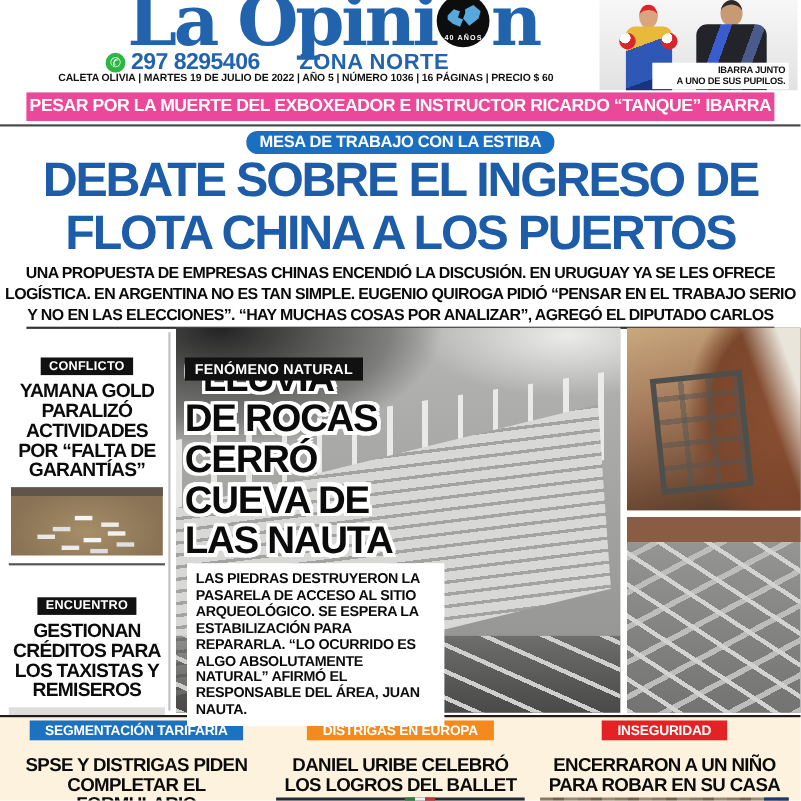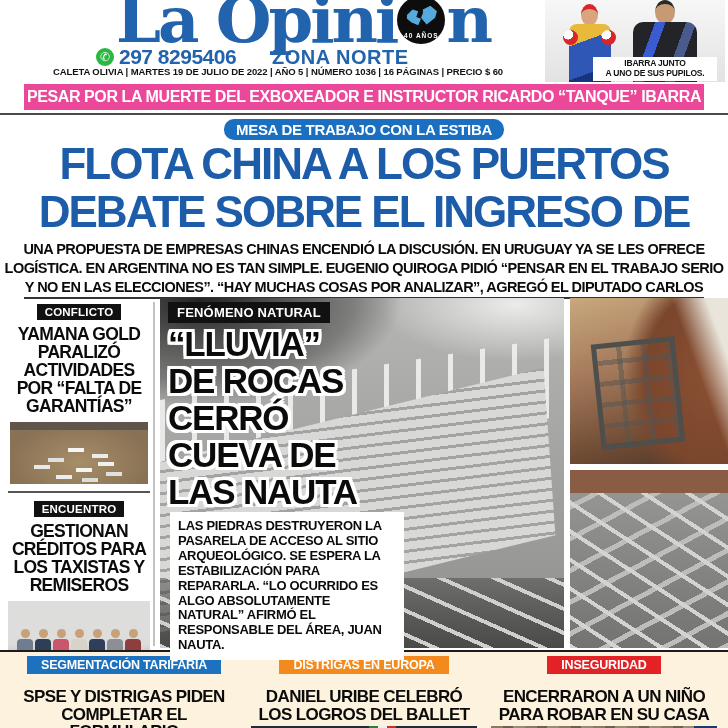--- a/index.html
+++ b/index.html
@@ -32,40 +32,40 @@
         background:linear-gradient(160deg,#e9b93c 0 30%,#2f57b5 30% 75%,#17357e 75%);}
   .kid .glove{position:absolute;width:15px;height:15px;border-radius:50%;
         background:radial-gradient(circle at 35% 30%,#fff 0 34%,#d8262b 36%);}
   .kid .glove.l{left:-4px;top:26px;} .kid .glove.r{left:34px;top:26px;}
   .man{position:absolute;left:86px;top:0;width:70px;height:82px;}
   .man .head{position:absolute;left:24px;top:0;width:20px;height:20px;border-radius:50%;
         background:#c89a74;border-top:4px solid #2a2a2a;}
   .man .body{position:absolute;left:2px;top:22px;width:64px;height:60px;border-radius:10px 10px 0 0;
         background:linear-gradient(110deg,#23242a 0 26%,#3b5bd0 26% 38%,#23242a 38% 62%,#4a5a8c 62% 74%,#23242a 74%);}
   .ibarra-caption{position:absolute;right:8px;bottom:1px;width:118px;background:#fff;padding:2px 3px;
-        text-align:center;font-size:8.5px;font-weight:bold;line-height:1.15;letter-spacing:-0.2px;z-index:3;}
+        text-align:right;font-size:8.5px;font-weight:bold;line-height:1.15;letter-spacing:-0.2px;z-index:3;}
 
   
   .banner-green{position:absolute;left:24px;right:24px;top:84px;height:26px;background:#ec4899;
         color:#fff;font-weight:bold;font-size:16px;line-height:26px;text-align:center;letter-spacing:-0.4px;}
   .rule-top{position:absolute;left:0;right:0;top:113px;height:2px;background:#4a4a4a;}
   .kicker{position:absolute;left:50%;top:119px;transform:translateX(-50%);background:#1b6fc0;color:#fff;
         font-weight:bold;font-size:15px;padding:2px 12px;letter-spacing:-0.3px;white-space:nowrap;border-radius:10px;}
 
   
   .headline{position:absolute;left:0;right:0;top:140px;text-align:center;color:#1d5ca9;
         font-weight:bold;font-size:44px;line-height:48px;letter-spacing:-2px;}
   .deck{position:absolute;left:4px;right:4px;top:240px;text-align:center;font-weight:bold;
         font-size:14.5px;line-height:19px;letter-spacing:-0.55px;color:#0b0b0b;}
   .rule-deck{position:absolute;left:24px;right:24px;top:297px;height:1.5px;background:#333;}
 
   
   .left-col{position:absolute;left:8px;top:302px;width:142px;text-align:center;}
   .tag{display:inline-block;background:#111;color:#fff;font-weight:bold;font-size:11.5px;
-        padding:2px 8px;letter-spacing:0.2px;}
+        padding:2px 8px;letter-spacing:0.2px;margin-top:23px;}
   .left-col .story-headline{font-weight:bold;font-size:17.5px;line-height:18px;letter-spacing:-0.7px;
         margin-top:5px;color:#0b0b0b;}
   .photo-yamana{position:relative;margin-top:7px;width:138px;height:62px;margin-left:auto;margin-right:auto;
         background:linear-gradient(#5f554a 0 13%,transparent 13%),
                    radial-gradient(ellipse at 50% 65%,#a68e68,#887154 75%);}
   .yamana-buildings{position:absolute;left:58px;top:26px;width:16px;height:4px;background:#f5f5f5;
         box-shadow:24px 6px #ececec,-20px 10px #e0e0e0,30px 14px #f0f0f0,-34px 17px #e8e8e8,
                    8px 20px #f5f5f5,38px 24px #e0e0e0,-12px 27px #ececec,14px 30px #ddd;}
   .left-divider{height:1.5px;background:#555;margin:7px 0 6px 0;}
   .photo-taxistas{position:relative;margin-top:7px;width:142px;height:78px;
@@ -167,22 +167,22 @@
       <div>IBARRA JUNTO</div>
       <div>A UNO DE SUS PUPILOS.</div>
     </div>
   </div>
 
   <div class="banner-green">PESAR POR LA MUERTE DEL EXBOXEADOR E INSTRUCTOR RICARDO “TANQUE” IBARRA</div>
   <div class="rule-top"></div>
   <div class="kicker">MESA DE TRABAJO CON LA ESTIBA</div>
 
   <div class="headline">
+    <div>DEBATE SOBRE EL INGRESO DE</div>
     <div>FLOTA CHINA A LOS PUERTOS</div>
-    <div>DEBATE SOBRE EL INGRESO DE</div>
   </div>
   <div class="deck">UNA PROPUESTA DE EMPRESAS CHINAS ENCENDIÓ LA DISCUSIÓN. EN URUGUAY YA SE LES OFRECE LOGÍSTICA. EN ARGENTINA NO ES TAN SIMPLE. EUGENIO QUIROGA PIDIÓ “PENSAR EN EL TRABAJO SERIO Y NO EN LAS ELECCIONES”. “HAY MUCHAS COSAS POR ANALIZAR”, AGREGÓ EL DIPUTADO CARLOS SANTI.</div>
   <div class="rule-deck"></div>
 
   <div class="left-col">
     <div class="tag">CONFLICTO</div>
     <div class="story-headline">YAMANA GOLD PARALIZÓ ACTIVIDADES POR “FALTA DE GARANTÍAS”</div>
     <div class="photo-yamana">
       <div class="yamana-buildings"></div>
     </div>

